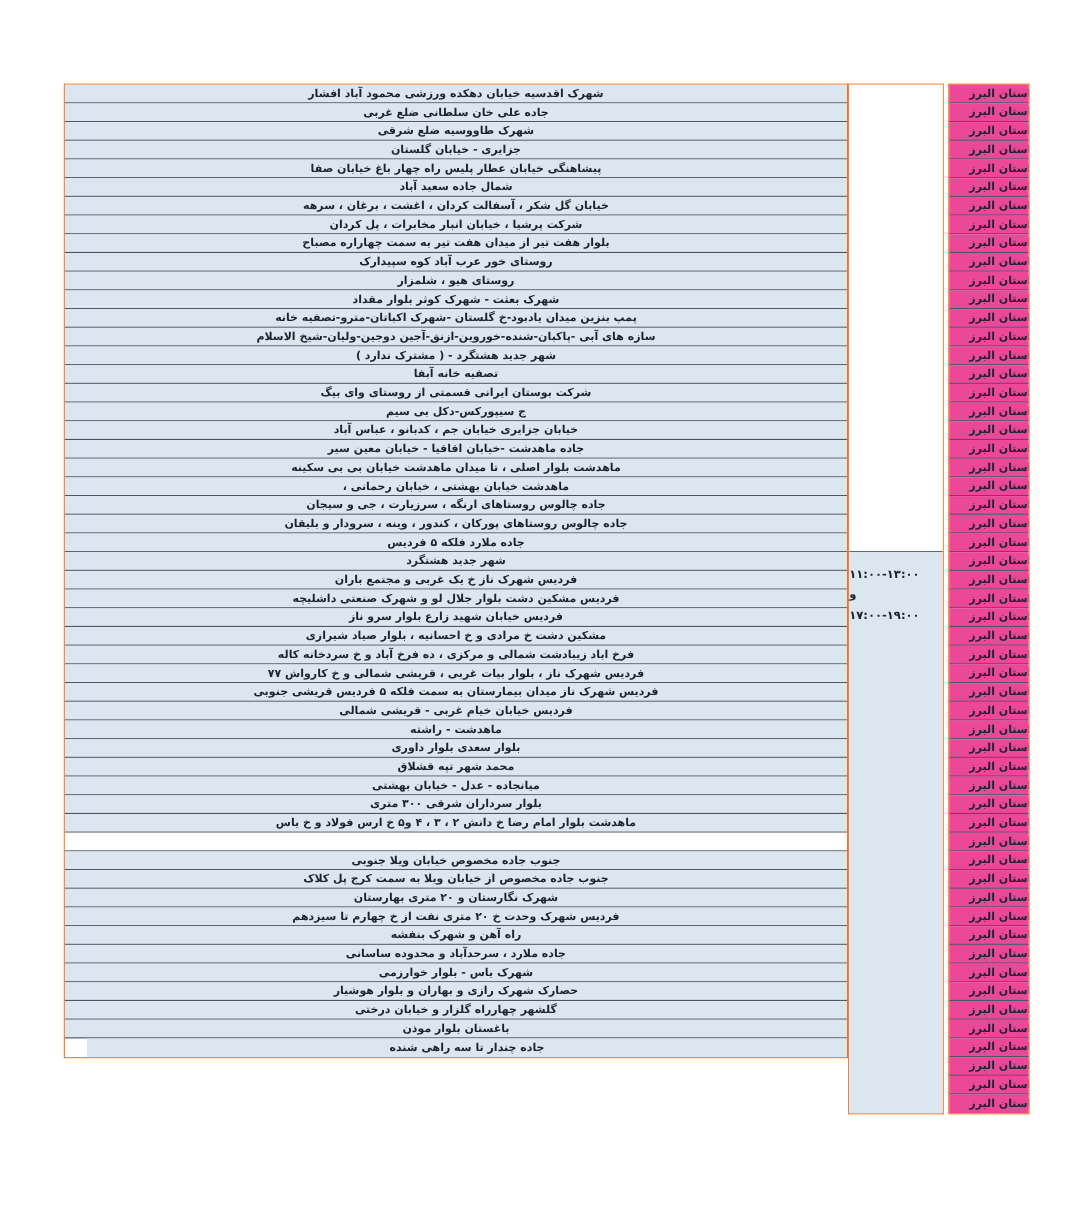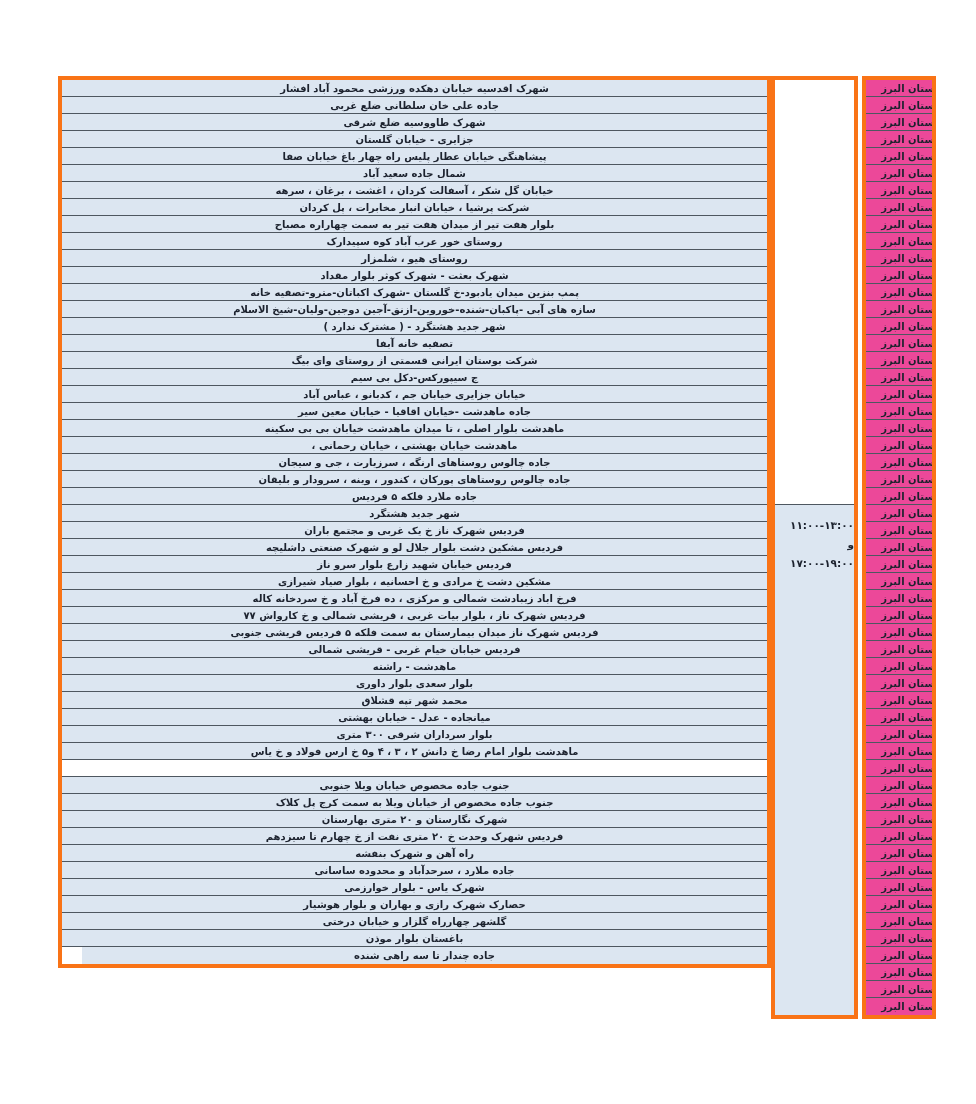--- a/index.html
+++ b/index.html
@@ -2,21 +2,21 @@
 <html lang="fa" dir="rtl"><head>
 <meta charset="utf-8">
 <style>
   html,body{margin:0;padding:0;}
   body{
     width:976px;height:1104px;position:relative;
     background:#ffffff;
     font-family:"DejaVu Sans",sans-serif;
     direction:rtl;
   }
-  .col{position:absolute;top:76px;box-sizing:border-box;border:4px solid #f97316;background:#ffffff;}
+  .col{position:absolute;top:76px;box-sizing:border-box;border:1px solid #f97316;background:#ffffff;}
   #location-col{left:58px;width:713px;}
   #time-col{left:771px;width:87px;display:flex;flex-direction:column;}
   #province-col{left:862px;width:74px;}
   .row{
     box-sizing:border-box;height:17px;border-bottom:1px solid #4e5760;
     background:#dce6f1;color:#1c222e;
     font-size:10px;font-weight:700;line-height:15px;
     display:flex;align-items:center;justify-content:center;
     white-space:nowrap;overflow:hidden;padding:0 2px;
     direction:rtl;
@@ -29,21 +29,21 @@
     font-size:10px;font-weight:700;line-height:15px;
     display:flex;align-items:center;justify-content:center;
     white-space:nowrap;overflow:hidden;padding-left:21px;
   }
   .prow:last-child{border-bottom:none;}
   .spacer-cell{
     box-sizing:border-box;height:425px;background:#ffffff;border-bottom:1px solid #4e5760;
   }
   .time-cell{
     box-sizing:border-box;height:510px;background:#dce6f1;color:#1c222e;
-    display:flex;flex-direction:column;align-items:flex-start;
+    display:flex;flex-direction:column;align-items:flex-end;
     padding-top:11px;
     font-size:10.5px;font-weight:700;line-height:19px;
     direction:rtl;
   }
 </style>
 </head>
 <body>
 
 <div class="col" id="location-col">
     <div class="row">شهرک اقدسیه خیابان دهکده ورزشی محمود آباد افشار</div>

